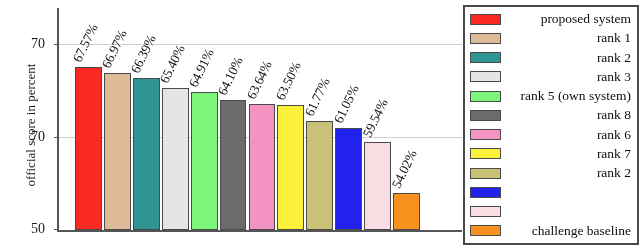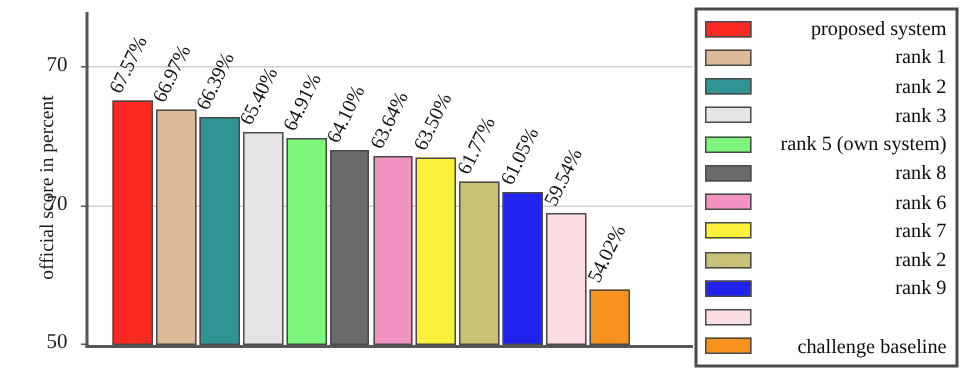--- a/index.html
+++ b/index.html
@@ -221,21 +221,20 @@
       <div class="legrow">
         <span class="legswatch" style="background: rgb(251, 240, 58);"></span>
         <span class="legtext">rank 7</span>
       </div>
       <div class="legrow">
         <span class="legswatch" style="background: rgb(200, 193, 118);"></span>
         <span class="legtext">rank 2</span>
       </div>
       <div class="legrow">
         <span class="legswatch" style="background: rgb(34, 34, 239);"></span>
-        <span class="legtext">rank 9</span>
       </div>
       <div class="legrow">
         <span class="legswatch" style="background: rgb(250, 221, 226);"></span>
       </div>
       <div class="legrow">
         <span class="legswatch" style="background: rgb(247, 146, 30);"></span>
         <span class="legtext">challenge baseline</span>
       </div>
     </div>
 

